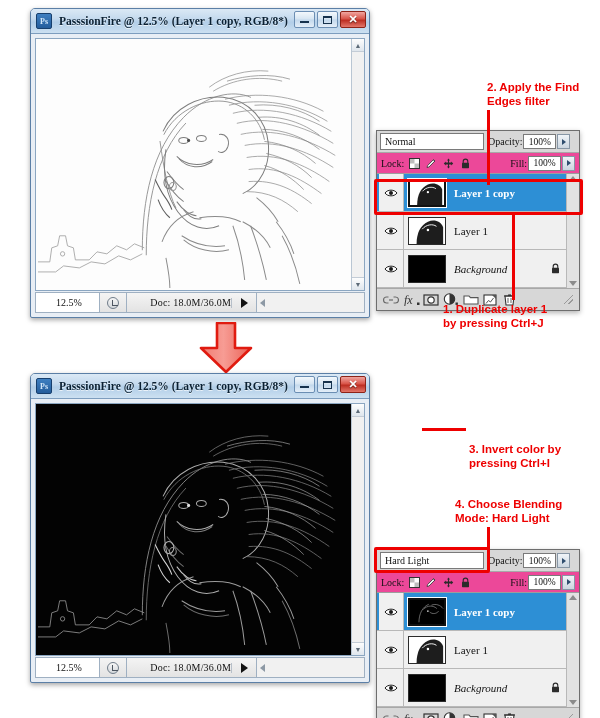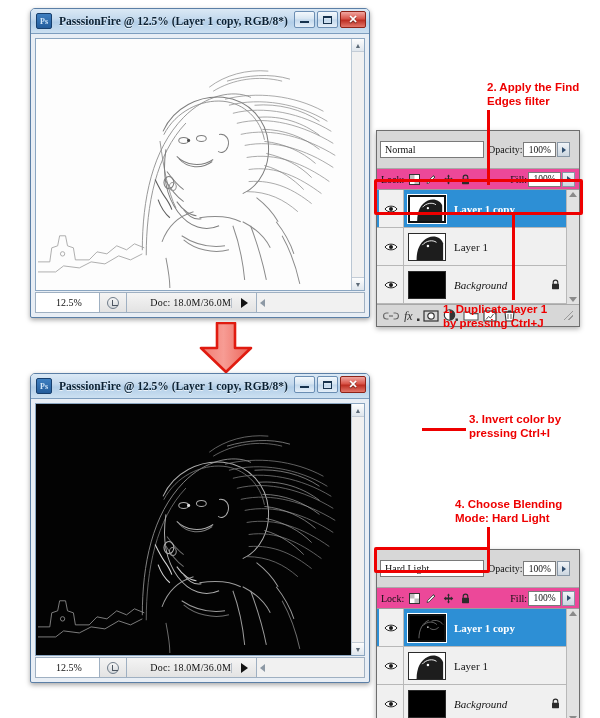--- a/index.html
+++ b/index.html
@@ -124,21 +124,21 @@
     background:#d7d7d7;
     border:1px solid #6e6e6e;
     box-shadow:0 2px 5px rgba(0,0,0,.3);
     box-sizing:border-box;
     font-size:10px;color:#111;
   }
   .layers-panel.top{ left:376px; top:130px; }
   .layers-panel.bottom{ left:376px; top:549px; }
 
   .blend-row{
-    display:flex;align-items:center;height:38px;
+    display:flex;align-items:center;height:22px;
     padding:2px 3px;box-sizing:border-box;
     border-bottom:1px solid #a8a8a8;
     background:#d7d7d7;
   }
   .combo{
     position:relative;width:104px;height:17px;background:#fff;
     border:1px solid #7a7a7a;box-sizing:border-box;
     display:flex;align-items:center;padding-left:4px;
     font-size:10px;font-family:"Liberation Serif", serif;
   }
@@ -779,19 +779,19 @@
           <path d="M1 3 H12" stroke="#333" stroke-width="1.1"></path>
           <path d="M5 1.4 H8 V3 H5 Z" fill="#333"></path>
           <path d="M5 5 V10 M8 5 V10" stroke="#555" stroke-width="0.9"></path>
         </svg>
     </span>
     <i class="grip"></i>
   </div>
 </div>
 
 <div class="rline hline" style="left:422px;top:428px;width:44px;"></div>
-<div class="annot" style="left:469px;top:412px;">3. Invert color by
+<div class="annot" style="left:469px;top:442px;">3. Invert color by
 pressing Ctrl+I</div>
 
 <div class="annot" style="left:455px;top:497px;">4. Choose Blending
 Mode: Hard Light</div>
 <div class="rline vline" style="left:487px;top:527px;height:24px;"></div>
 <div class="hilite-box" style="left:374px;top:547px;width:116px;height:26px;"></div>
 
 </body></html>

